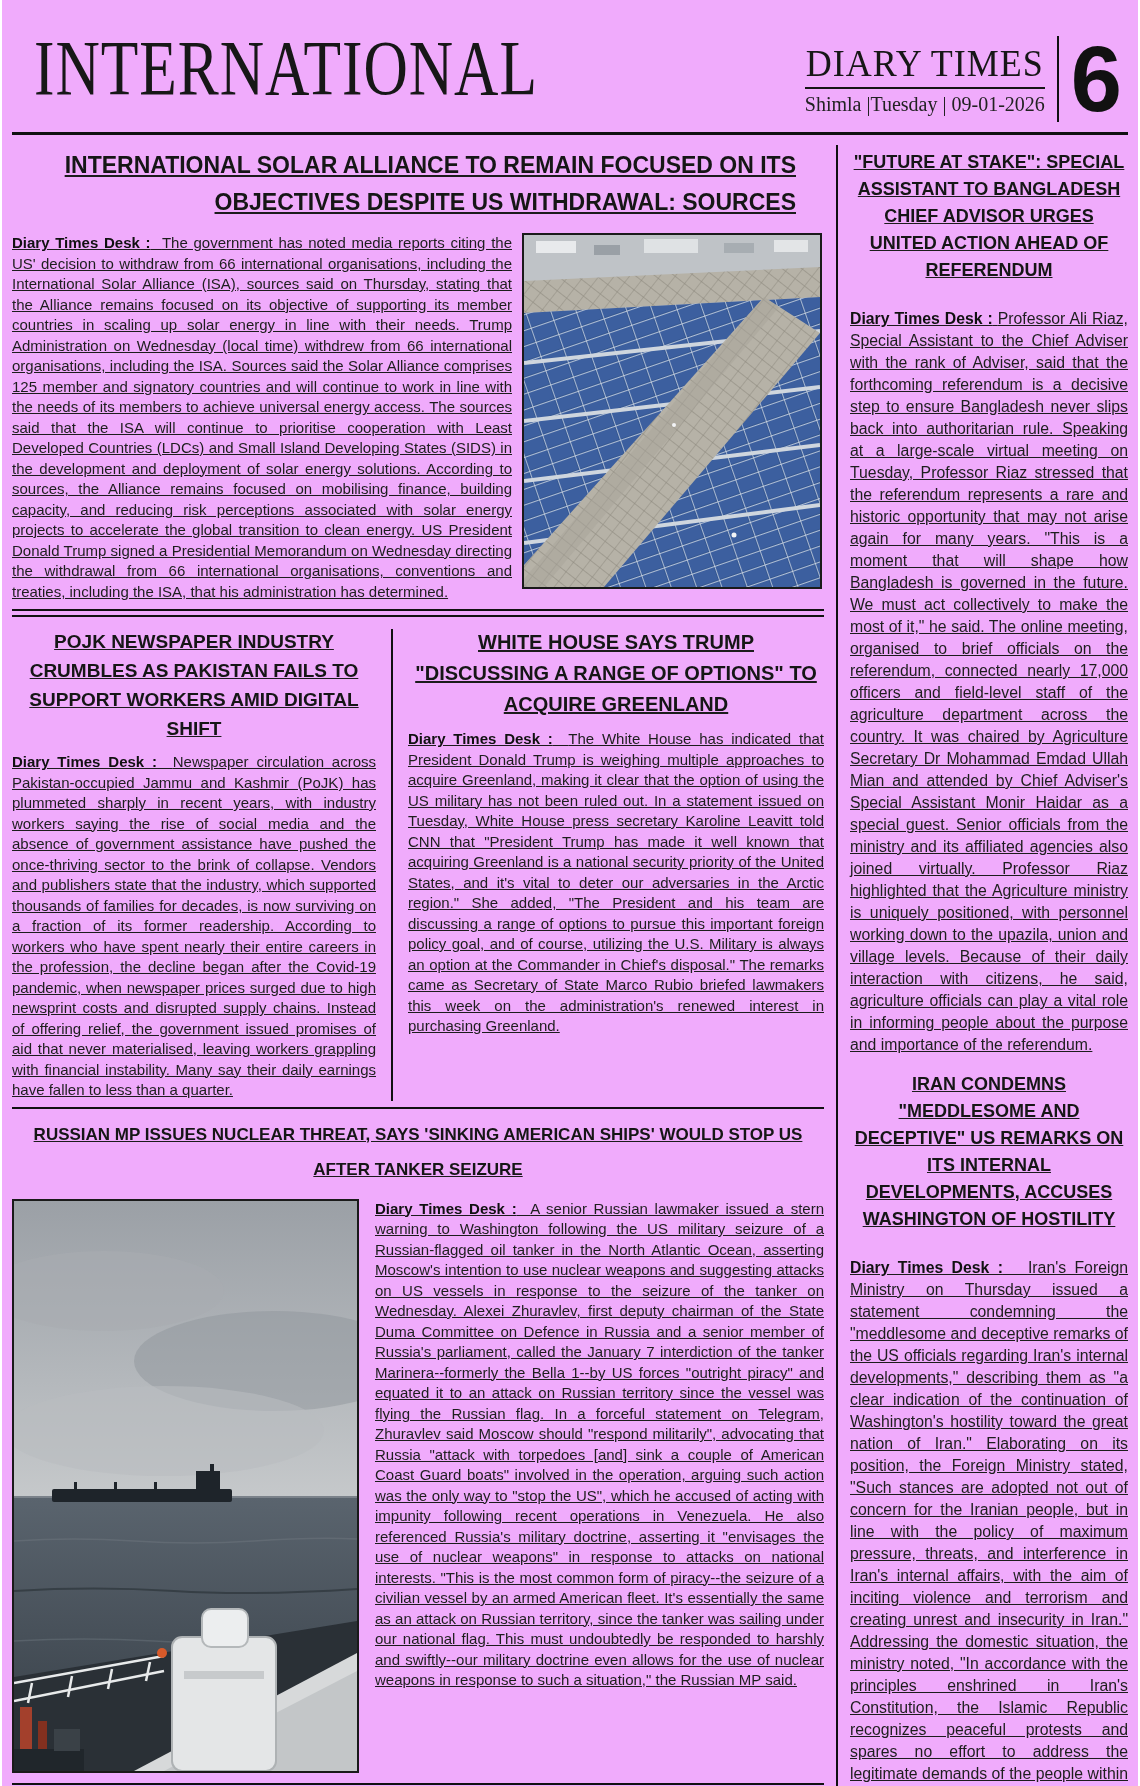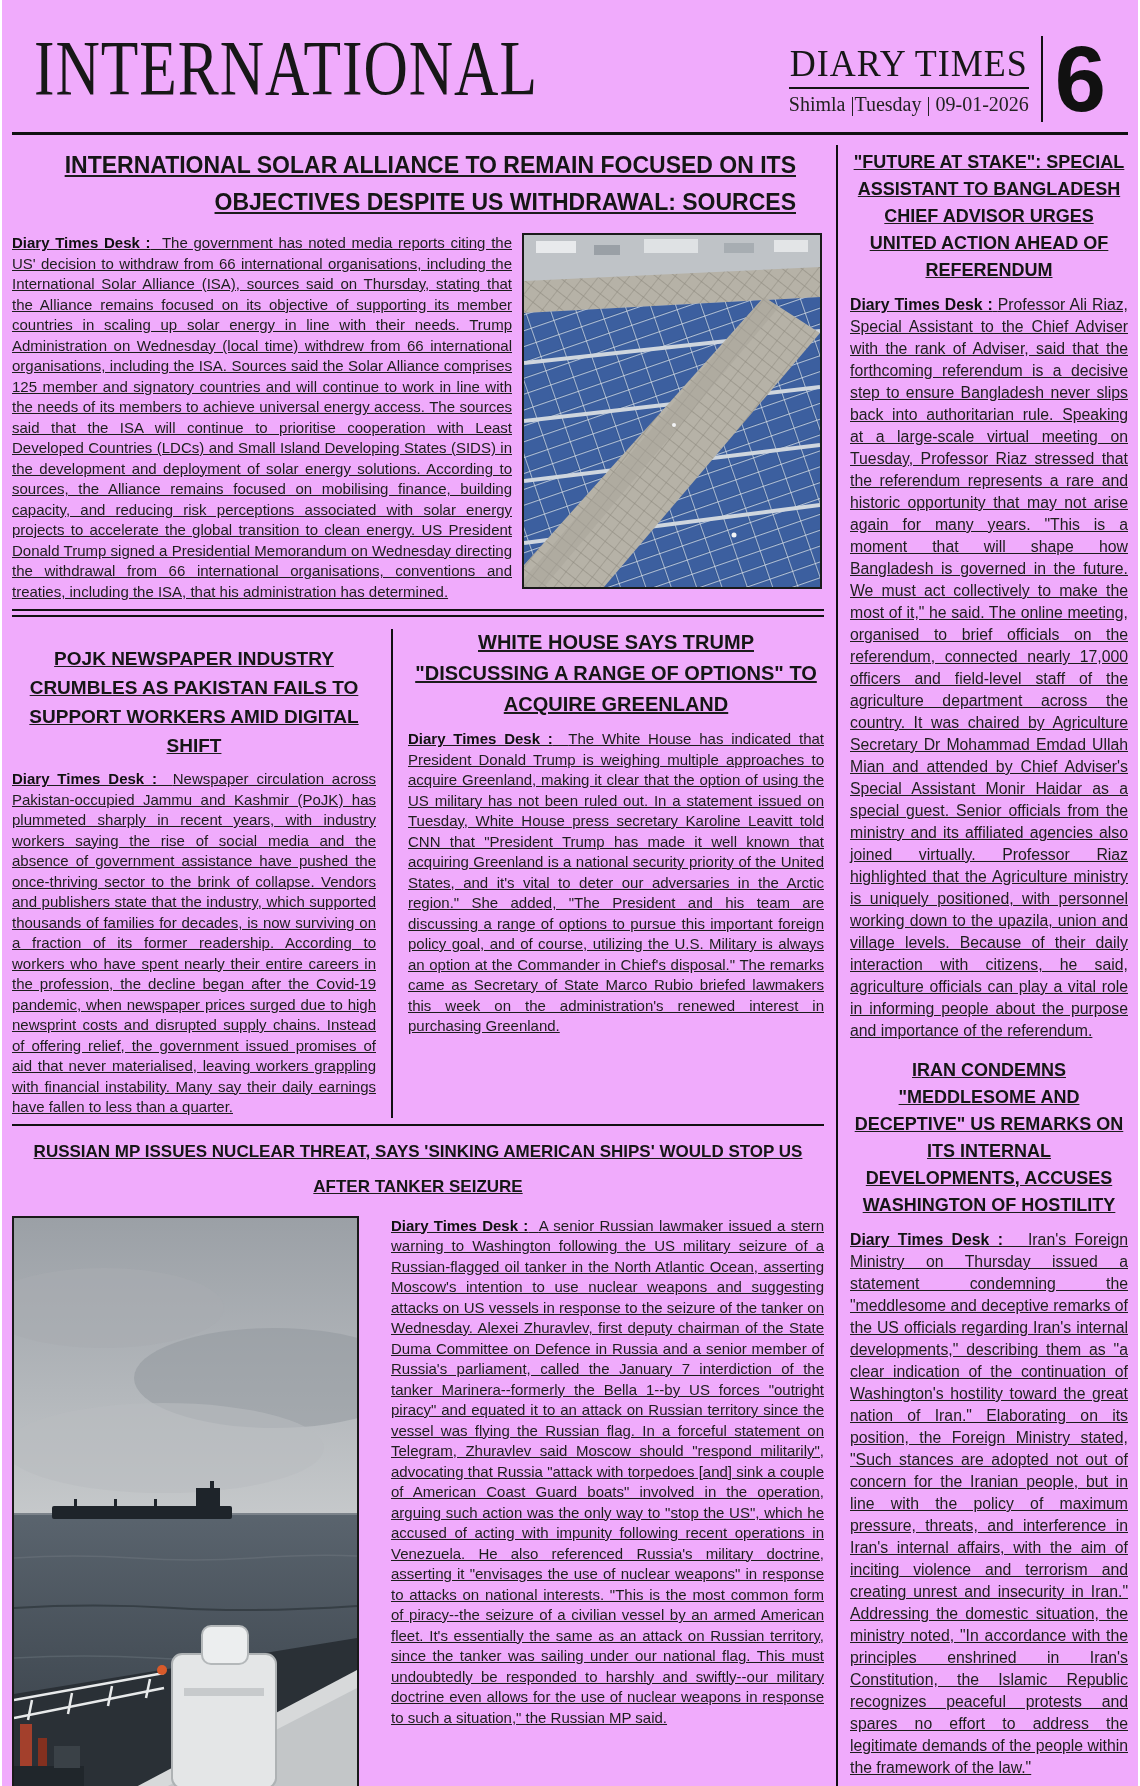--- a/index.html
+++ b/index.html
@@ -17,21 +17,21 @@
   }
   
   .masthead{position:relative;height:132px;}
   .section-title{
     position:absolute;left:22px;top:40px;margin:0;
     font-family:"Liberation Serif", serif;
     font-size:64px;font-weight:500;color:#171717;
     letter-spacing:1px;white-space:nowrap;
     transform:scaleY(1.22) scaleX(0.96);transform-origin:left bottom;
   }
-  .mast-right{position:absolute;right:22px;top:36px;display:flex;align-items:center;gap:12px;}
+  .mast-right{position:absolute;right:6px;top:36px;display:flex;align-items:center;gap:12px;}
   .mast-center{text-align:center;}
   .paper-name{
     font-family:"Liberation Serif", serif;font-size:36px;color:#171717;
     letter-spacing:1px;white-space:nowrap;transform:scaleY(1.08);
   }
   .mast-line{height:2px;background:#151515;margin:3px 0 4px;}
   .dateline{font-family:"Liberation Serif", serif;font-size:20px;color:#222;white-space:nowrap;}
   .mast-vline{width:2px;height:86px;background:#111;}
   .page-number{
     font-size:92px;font-weight:800;line-height:0.92;color:#111;
@@ -42,45 +42,45 @@
   .content{display:flex;align-items:stretch;margin-top:10px;}
   .left-region{width:812px;flex:0 0 812px;}
   .main-vdiv{width:2px;background:#111;margin:0 12px;}
   .right-col{flex:1;min-width:0;}
   
   .rule-double{height:4px;border-top:2.5px solid #111;border-bottom:2.5px solid #111;}
   .rule-single{border-top:2.5px solid #111;}
   
   h2{font-family:"Liberation Sans", sans-serif;color:#161616;text-align:center;margin:0;}
   .hl-solar{font-size:23px;line-height:37px;font-weight:800;margin:2px 28px 12px;text-align:right;}
-  .hl-small{font-size:19px;line-height:29px;font-weight:800;margin:17px 2px 9px;}
+  .hl-small{font-size:19px;line-height:29px;font-weight:800;margin:0 2px 9px;}
   .hl-green{font-size:20px;line-height:31px;font-weight:800;margin:0 6px 9px;}
   .hl-russia{font-size:17px;line-height:35px;font-weight:800;margin:8px 16px 12px;}
   .hl-right{font-size:18px;line-height:27px;font-weight:800;}
   .body-text{
     font-size:15px;line-height:20.5px;text-align:justify;margin:0;color:#1e1e1e;
   }
   .body-text b{color:#111;}
   .right-col .body-text{font-size:15.8px;line-height:22px;}
   
   .solar-flex{display:flex;gap:10px;align-items:flex-start;}
   .solar-text{width:500px;flex:0 0 500px;}
   figure{margin:0;}
   .photo{border:2px solid #1a1a1a;display:block;}
   .two-col{display:flex;padding:10px 0 6px;}
   .col-pojk{flex:0 0 364px;width:364px;}
   .col-vdiv{width:2px;background:#111;margin:2px 15px 0;}
   .col-green{flex:1;min-width:0;}
-  .russia-flex{display:flex;gap:32px;align-items:flex-start;margin-top:2px;}
+  .russia-flex{display:flex;gap:16px;align-items:flex-start;margin-top:2px;}
   .russia-text{flex:1;min-width:0;}
   .sp{height:10px;}
   .sp-sm{height:7px;}
   .right-col article{margin-top:4px;}
   .hl-iran{margin-top:15px;}
-  .right-col .body-text{margin-top:10px;}
+  .right-col .body-text{margin-top:24px;}
 </style>
 </head>
 <body>
 
 <div class="page">
 
   <div class="masthead">
     <h1 class="section-title">INTERNATIONAL</h1>
     <div class="mast-right">
       <div class="mast-center">

